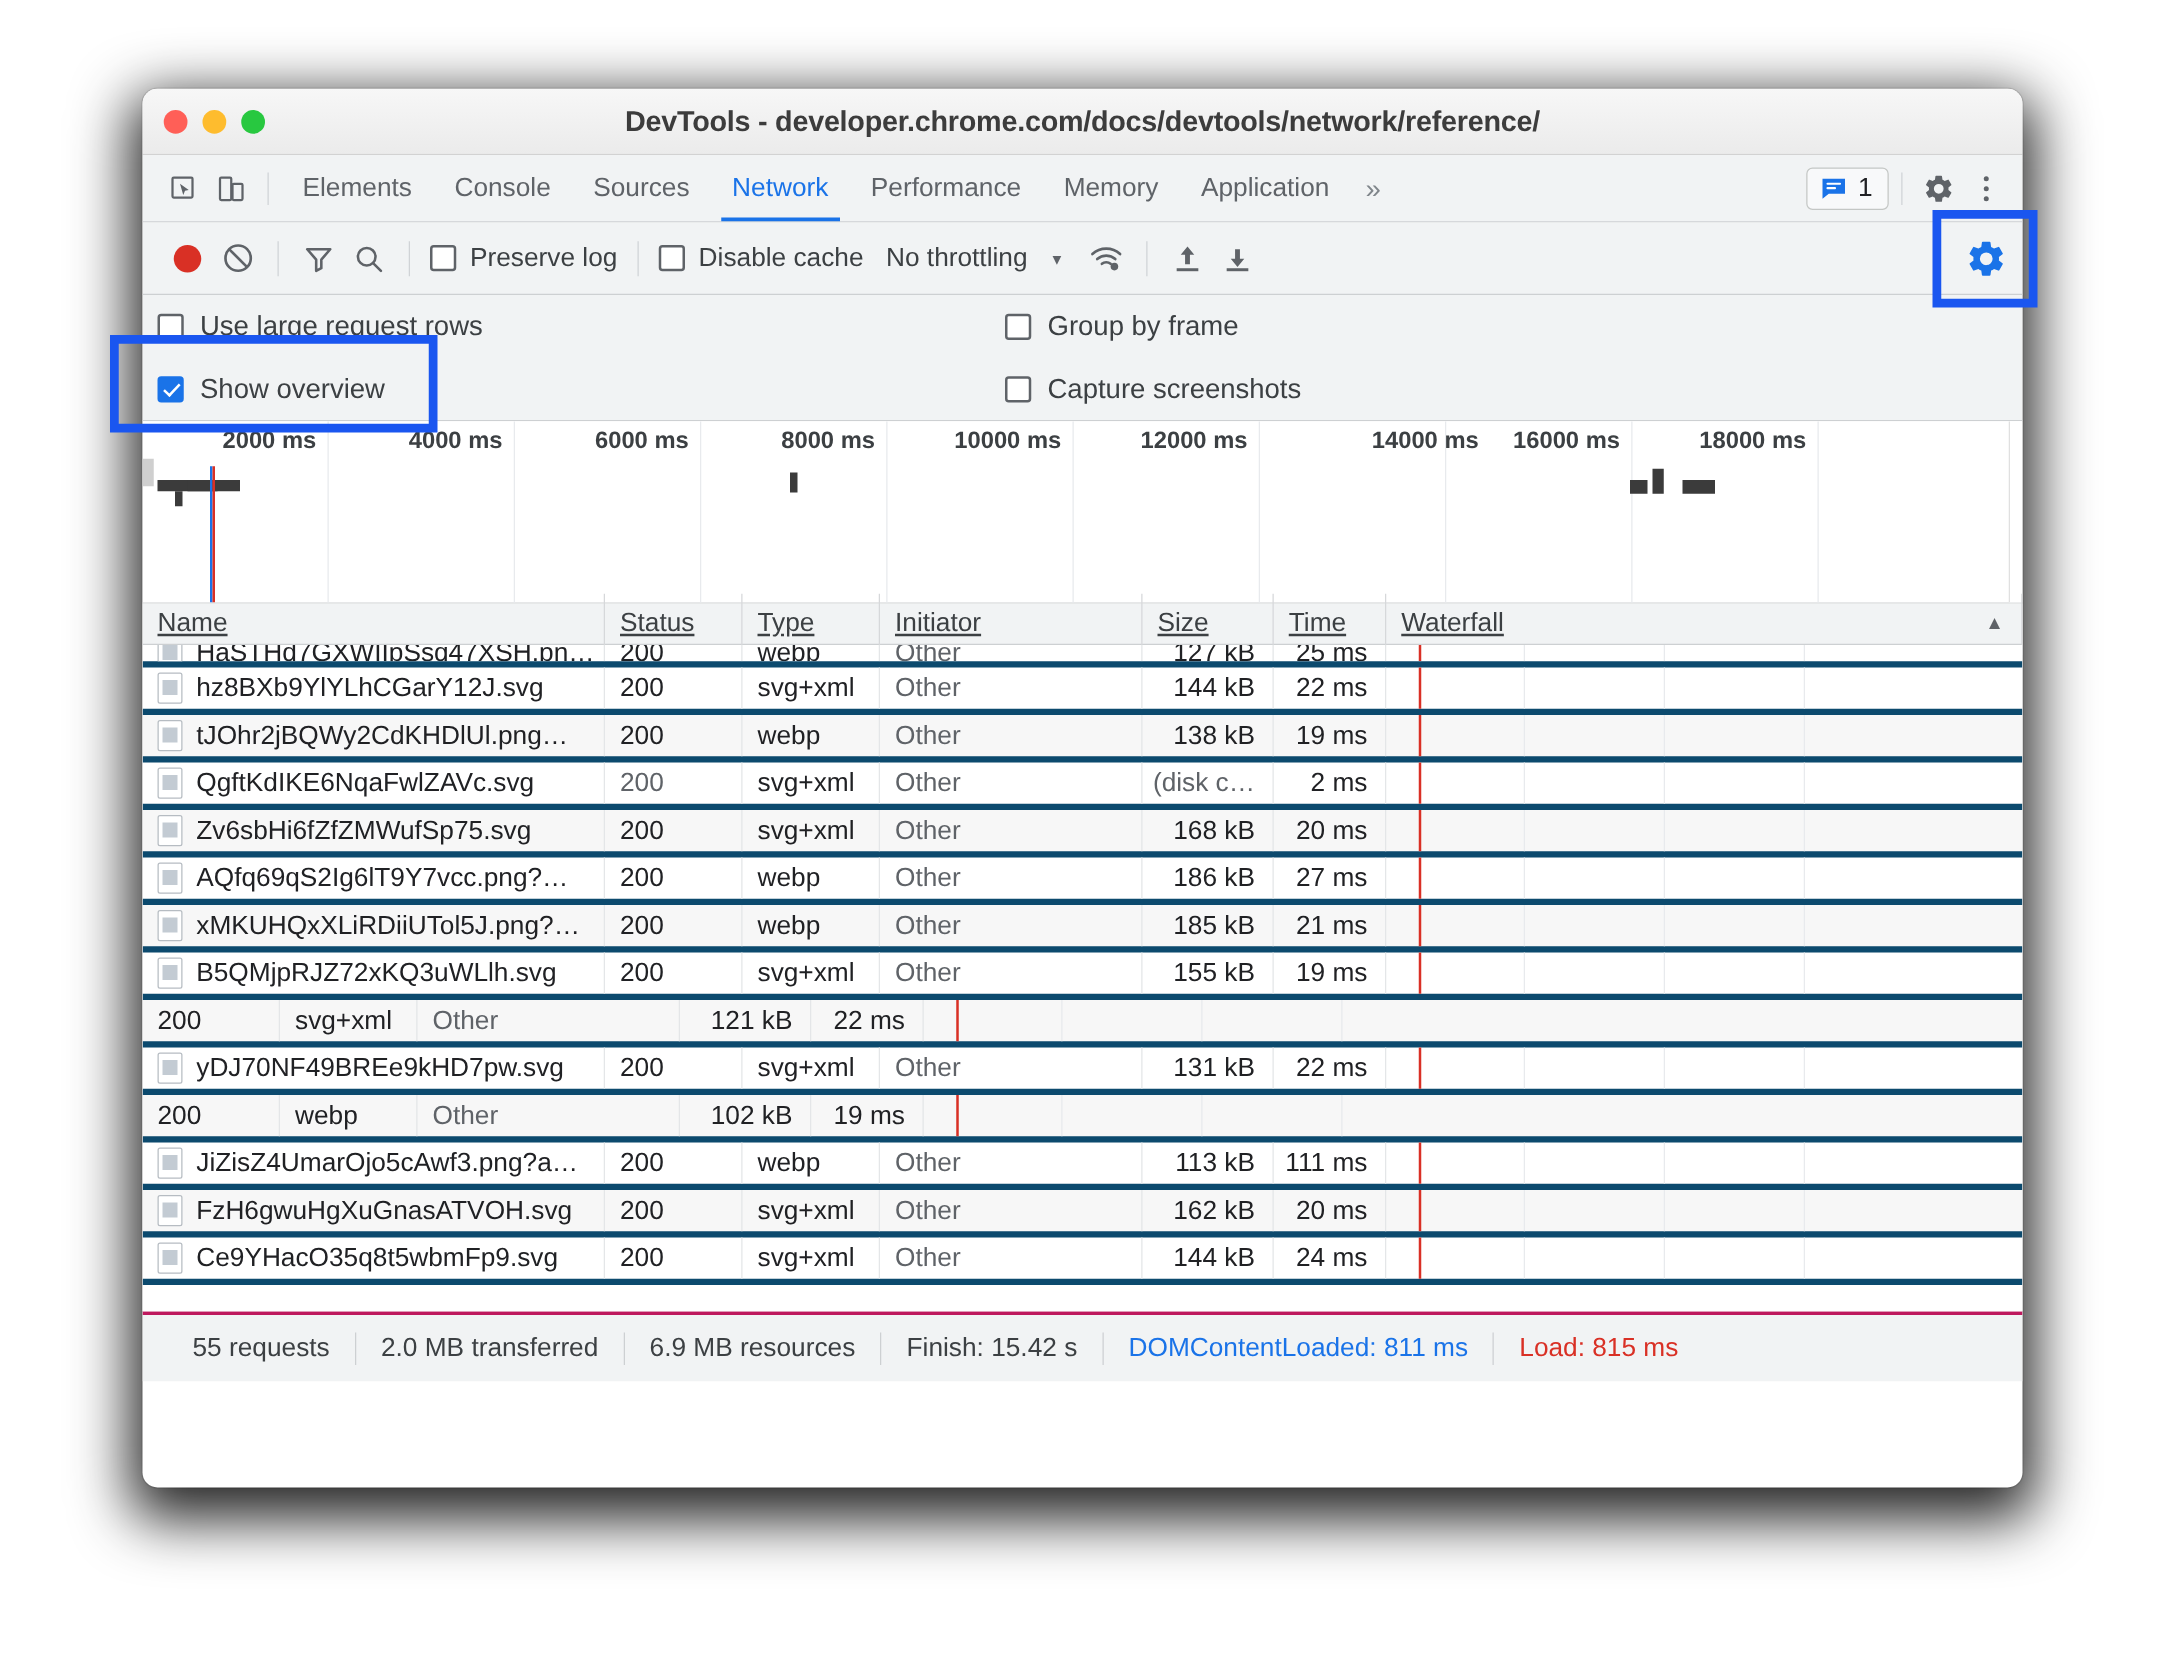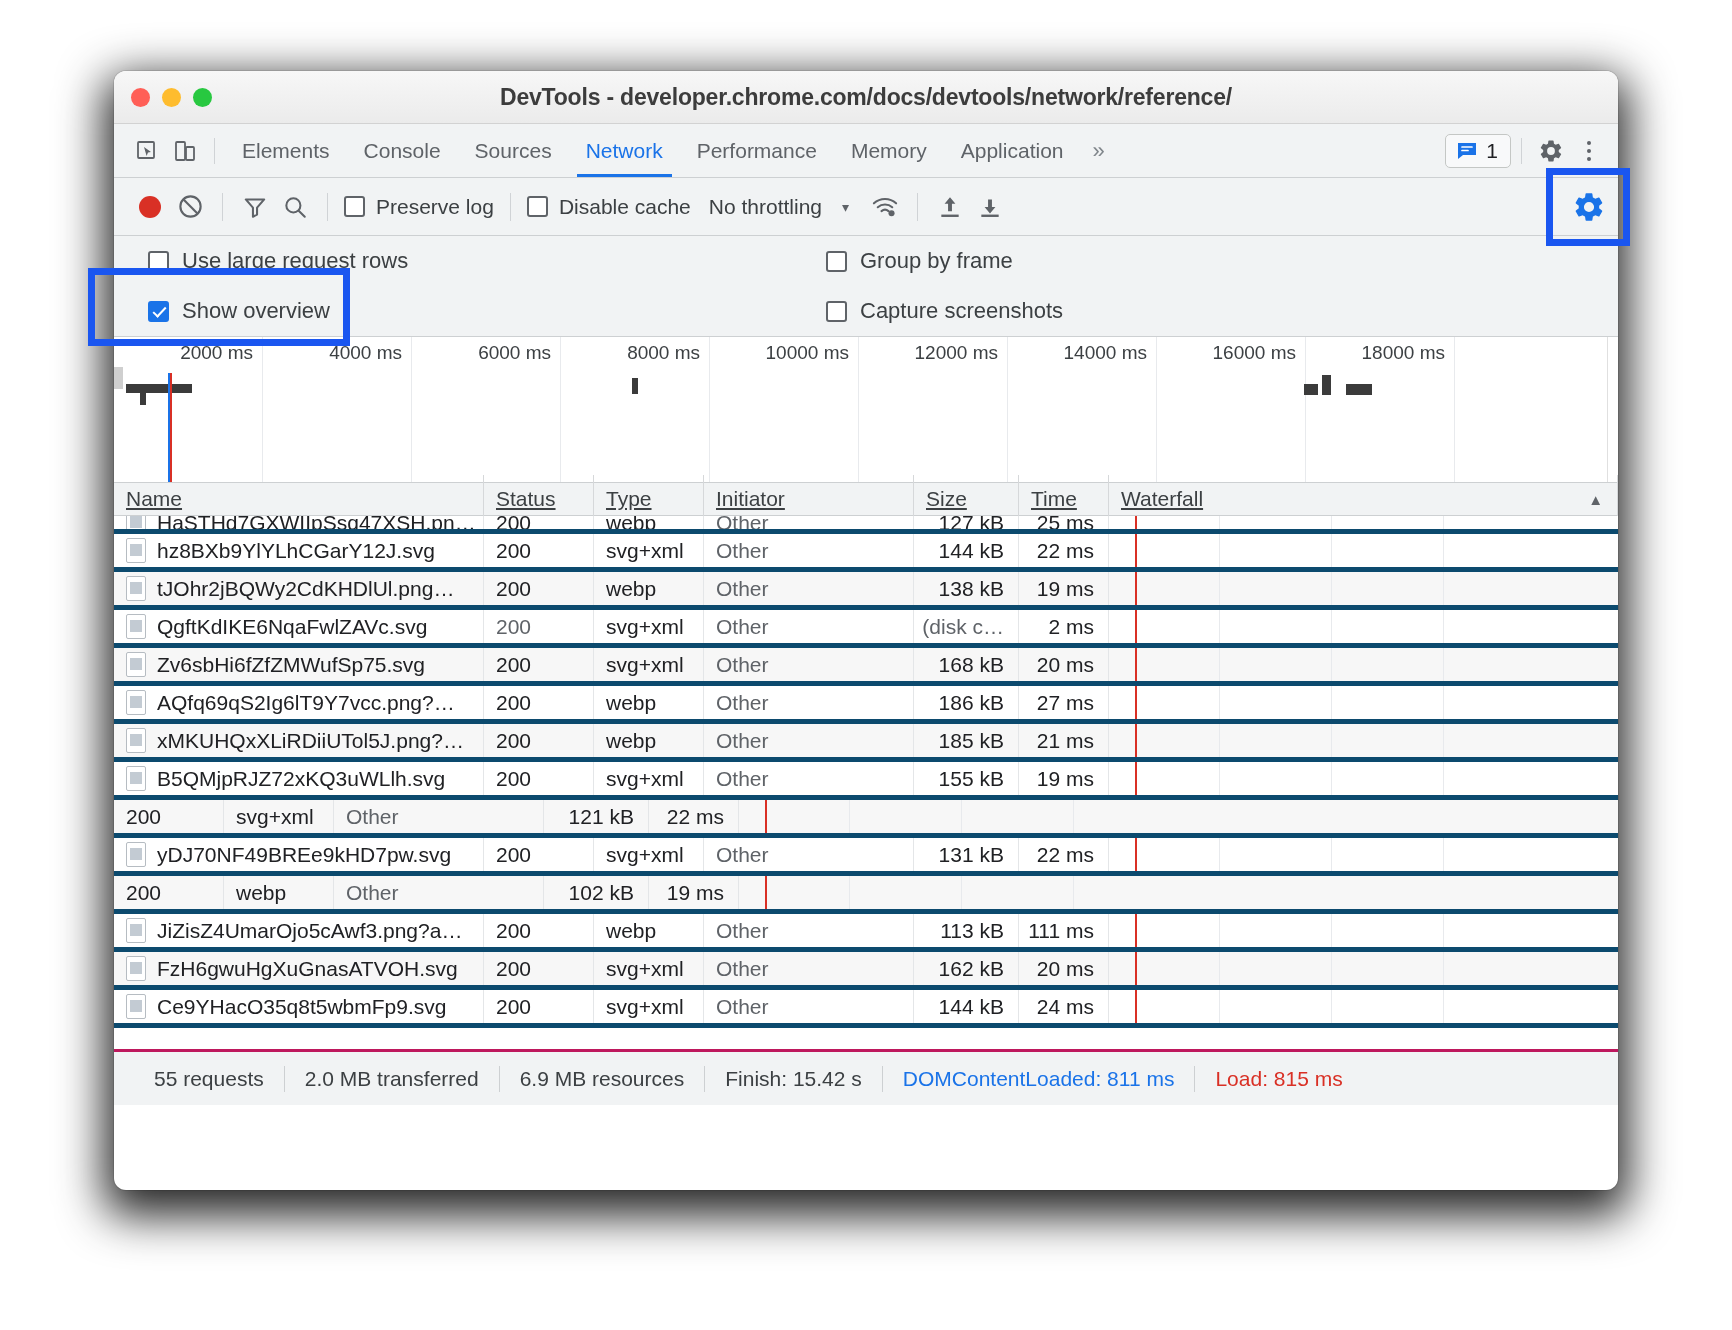--- a/index.html
+++ b/index.html
@@ -111,21 +111,21 @@
   .caret { margin-left: 20px; color: #5f6368; font-size: 14px; }
   .tb-sep { width: 1px; height: 28px; background: #d0d3d6; margin: 0 12px; }
   .gear-right { margin-left: auto; display:flex; align-items:center; }
 
   
   .settings-pane {
     background: #f1f3f4;
     border-bottom: 1px solid #cdd0d2;
     height: 101px;
     position: relative;
-    padding-left: 22px;
+    padding-left: 0;
   }
   .sp-row { display: flex; align-items: center; height: 50px; }
   .sp-col-a { width: 690px; display:flex; align-items:center; padding-left: 12px; }
   .sp-col-b { display:flex; align-items:center; }
   .sp-chk-label { font-size: 22px; color: #3c4043; }
 
   
   .overview {
     position: relative;
     height: 146px;
@@ -134,21 +134,21 @@
     overflow: hidden;
   }
   .ov-ruler { position: absolute; left: 0; right: 0; top: 0; height: 146px; }
   .ov-tick {
     position: absolute; top: 0; bottom: 0; width: 1px; background: #e8eaed;
   }
   .ov-tick-label {
     position: absolute; top: 5px;
     font-size: 19px; color: #3c4043;
     transform: translateX(-100%);
-    padding-right: 9px; white-space: nowrap;
+    padding-right: 9px; white-space: nowrap; font-weight: bold;
   }
   .ov-bar { position: absolute; background: #3b3b3b; }
   .ov-line-blue { position: absolute; width: 2px; top: 36px; bottom: 0; background: #1a73e8; }
   .ov-line-red  { position: absolute; width: 2px; top: 36px; bottom: 0; background: #d93025; }
   .ov-scroll-left { position: absolute; left: 0; top: 30px; width: 9px; height: 22px; background: #cfcfcf; }
   .ov-scroll-right { position: absolute; right: 0; top: 0; width: 11px; bottom: 0; background: #ffffff; border-left: 1px solid #e0e0e0; }
 
   
   .table-wrap { position: relative; background: #fff; }
   .thead {
@@ -382,21 +382,21 @@
         <div class="ov-tick-label" style="left:297px">4000 ms</div>
         <div class="ov-tick" style="left:446px"></div>
         <div class="ov-tick-label" style="left:446px">6000 ms</div>
         <div class="ov-tick" style="left:595px"></div>
         <div class="ov-tick-label" style="left:595px">8000 ms</div>
         <div class="ov-tick" style="left:744px"></div>
         <div class="ov-tick-label" style="left:744px">10000 ms</div>
         <div class="ov-tick" style="left:893px"></div>
         <div class="ov-tick-label" style="left:893px">12000 ms</div>
         <div class="ov-tick" style="left:1042px"></div>
-        <div class="ov-tick-label" style="left:1042px">14000 ms</div>
+        <div class="ov-tick-label" style="left:1078px">14000 ms</div>
         <div class="ov-tick" style="left:1191px"></div>
         <div class="ov-tick-label" style="left:1191px">16000 ms</div>
         <div class="ov-tick" style="left:1340px"></div>
         <div class="ov-tick-label" style="left:1340px">18000 ms</div>
       </div>
 
       <div>
         <div class="ov-bar" style="left:12px;  top:47px; width:48px; height:9px;"></div>
         <div class="ov-bar" style="left:26px;  top:56px; width:6px;  height:12px;"></div>
         <div class="ov-bar" style="left:36px;  top:47px; width:42px; height:9px;"></div>

